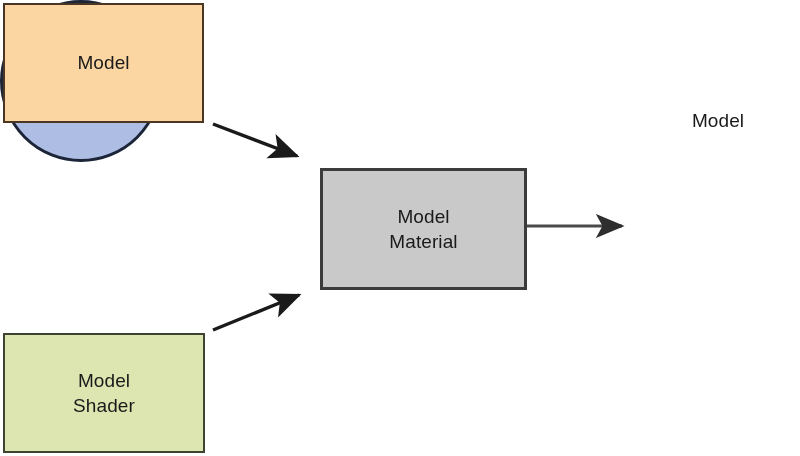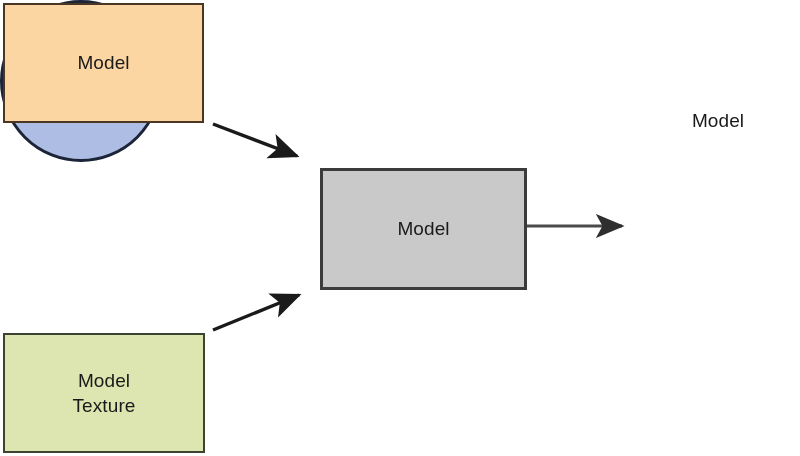--- a/index.html
+++ b/index.html
@@ -123,24 +123,25 @@
       <line x1="527" y1="226" x2="622" y2="226" stroke="#4a4a4a" stroke-width="3.2" marker-end="url(#arrowhead-gray)"></line>
     </g>
   </svg>
 
   <div class="node" id="node-texture">
     <span class="node-line">Model</span>
   </div>
 
   <div class="node" id="node-shader">
     <span class="node-line">Model</span>
-    <span class="node-line">Texture</span>
+    <span class="node-line">Shader</span>
   </div>
 
   <div class="node" id="node-material">
     <span class="node-line">Model</span>
+    <span class="node-line">Material</span>
   </div>
 
   <div id="node-model-circle"></div>
 
   <div id="label-model">Model</div>
 
 </div>
 
 </body></html>

